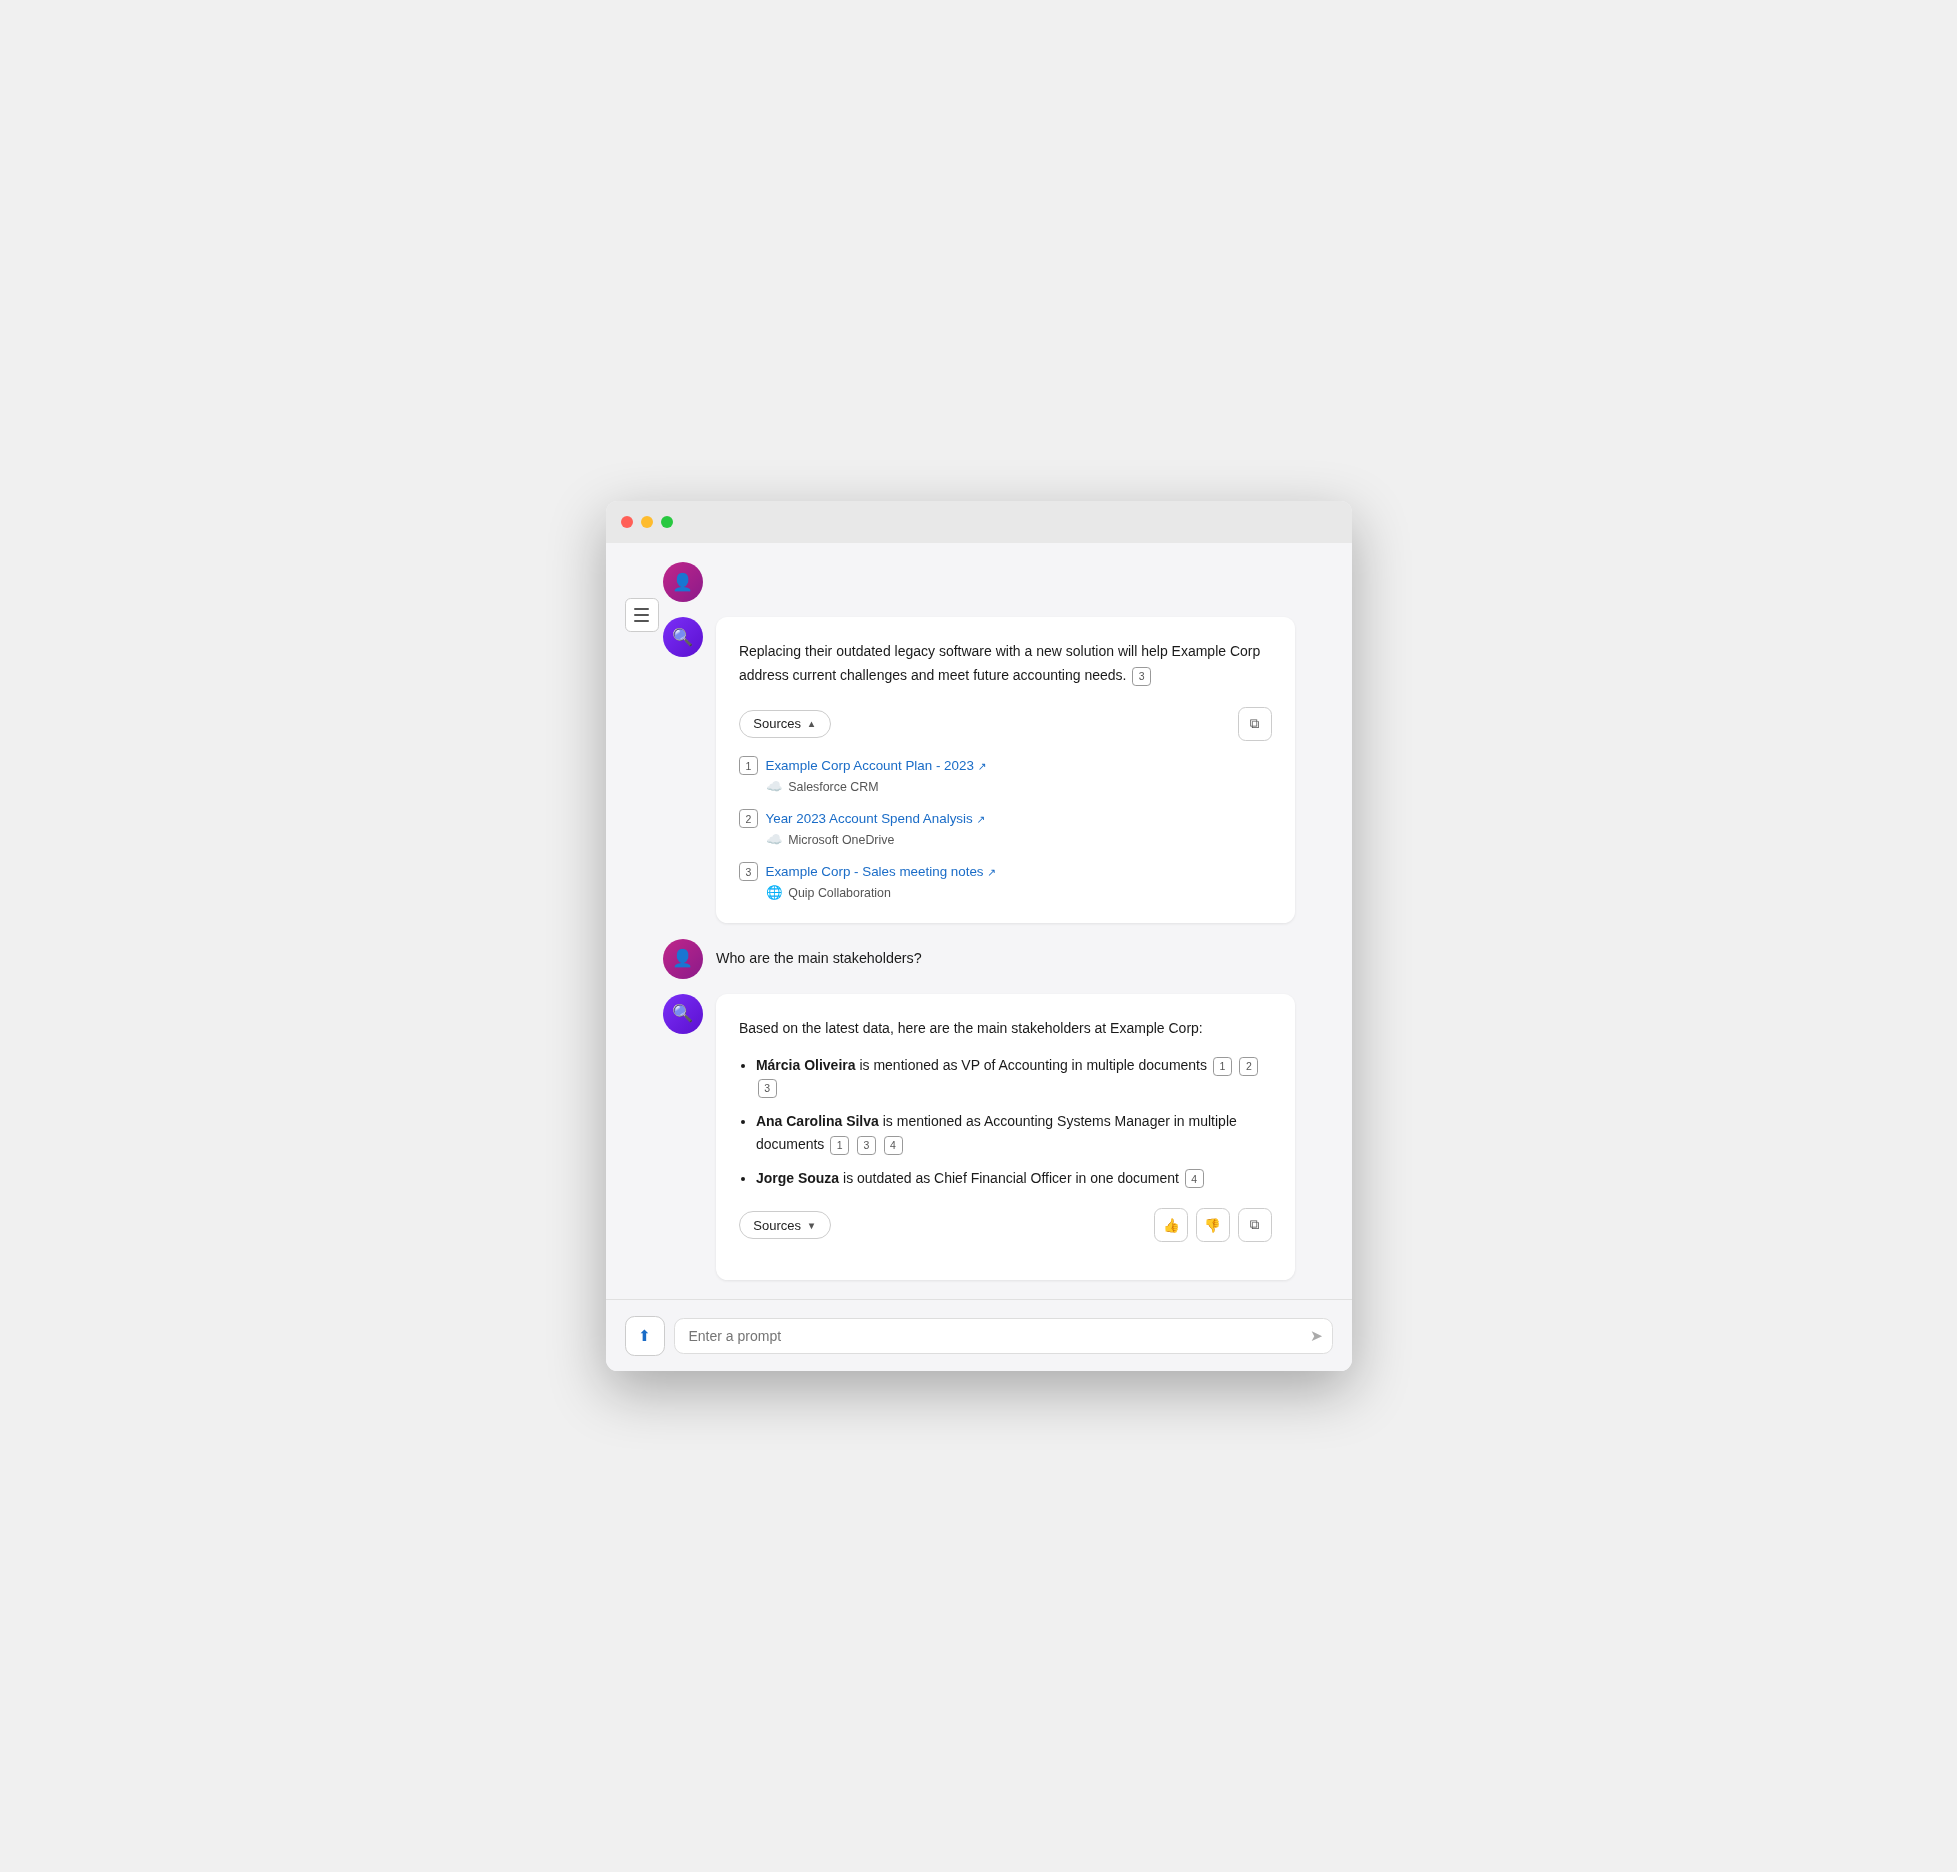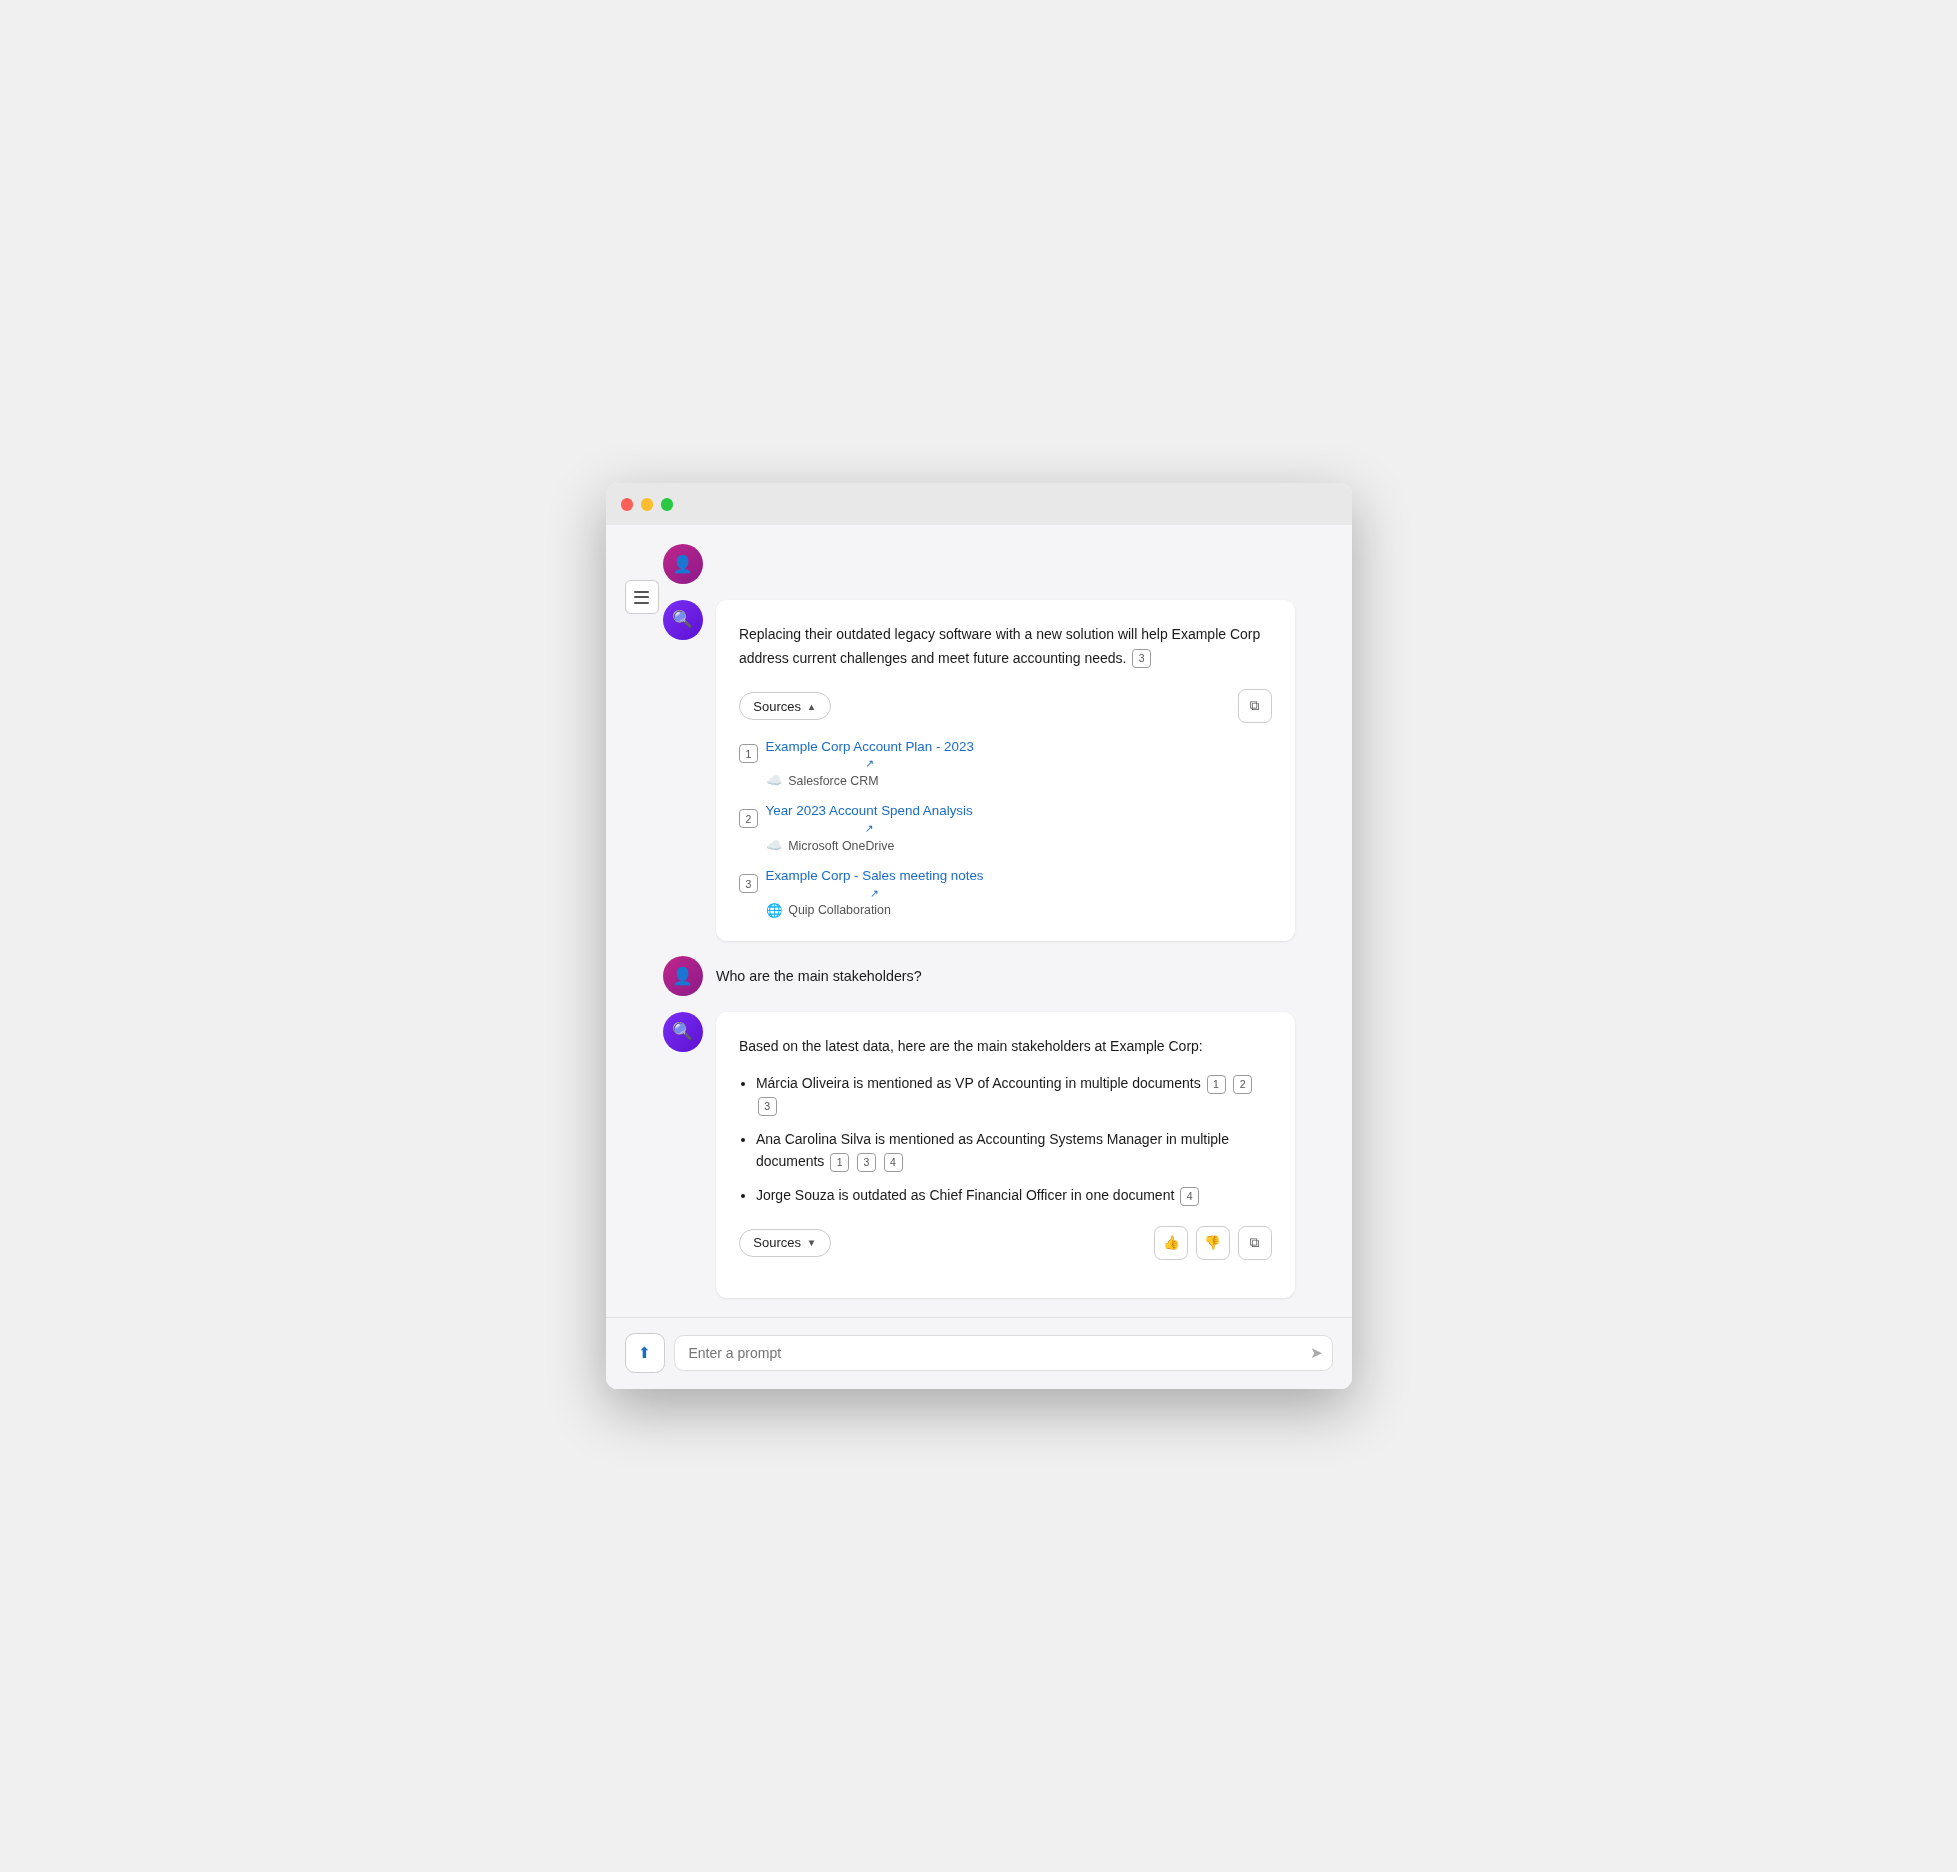--- a/index.html
+++ b/index.html
@@ -230,21 +230,20 @@
       flex-shrink: 0;
     }
 
     .source-link {
       color: #1a6cc7;
       font-size: 13.4px;
       text-decoration: none;
       display: flex;
       align-items: center;
       gap: 3.8px;
-      flex-direction: column;
     }
 
     .external-icon {
       font-size: 10.5px;
       color: #1a6cc7;
     }
 
     .source-provider {
       font-size: 12.4px;
       color: #555;
@@ -266,21 +265,21 @@
       gap: 11.5px;
     }
 
     .bullet-list li {
       font-size: 14px;
       color: #1a1a1a;
       line-height: 1.6;
     }
 
     .bold-name {
-      font-weight: 400;
+      font-weight: 700;
     }
 
     .bottom-bar {
       padding: 15.3px 19px;
       border-top: 1px solid #e0e0e0;
       background: #f5f5f7;
       display: flex;
       align-items: center;
       gap: 9.6px;
     }

